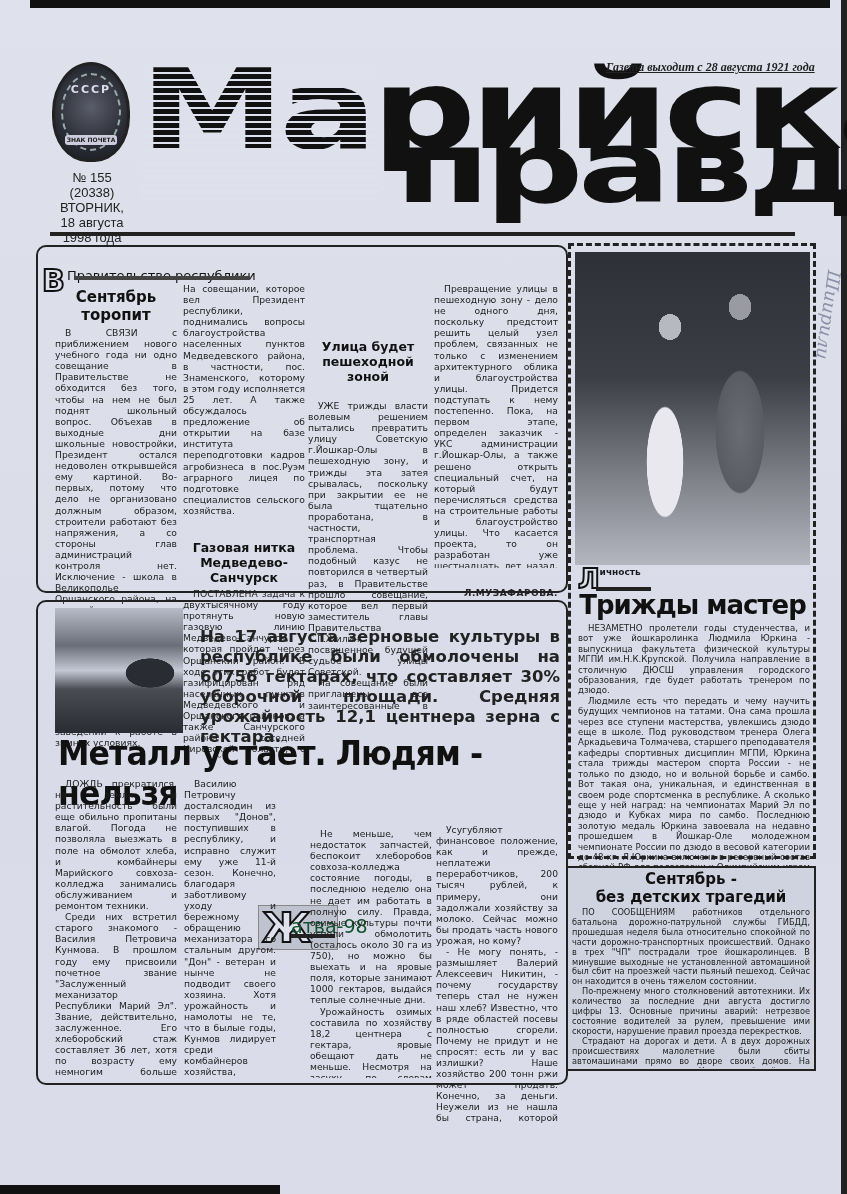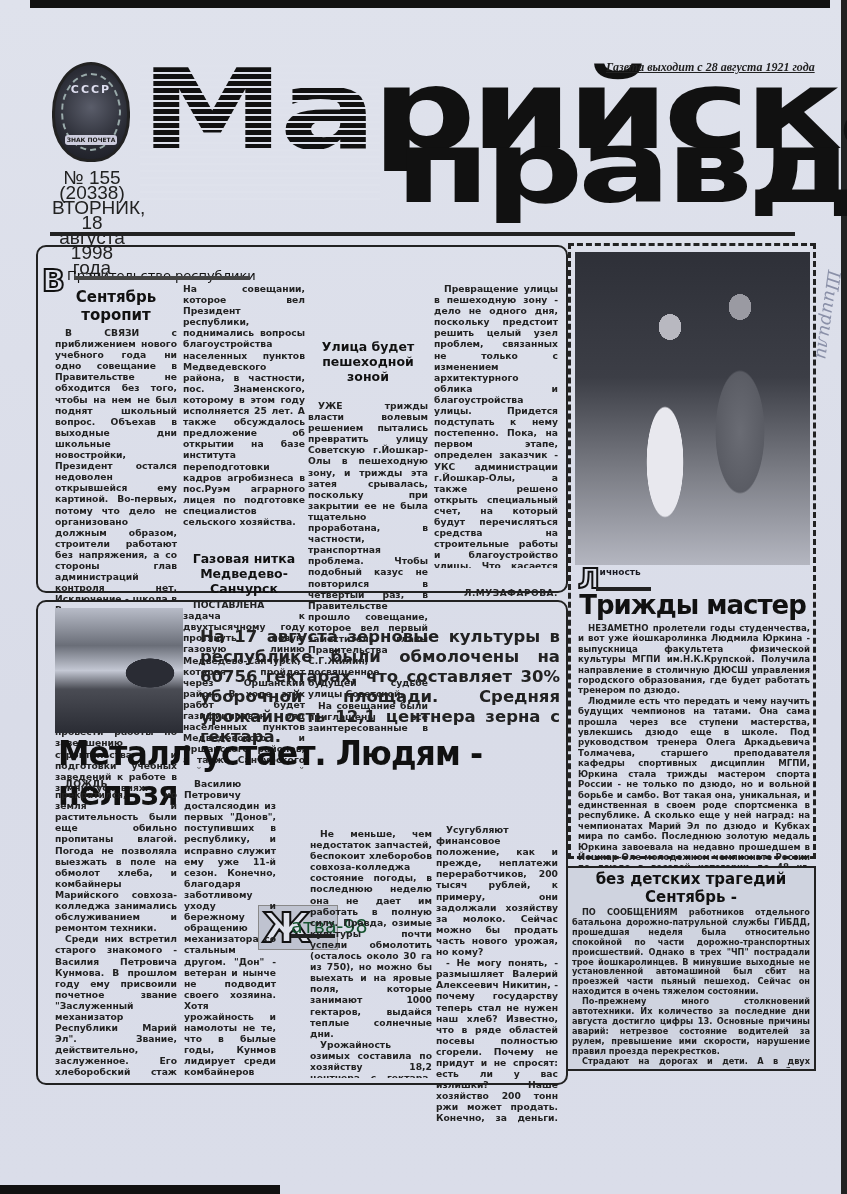--- a/index.html
+++ b/index.html
@@ -24,21 +24,21 @@
     border-radius: 50% 50% 45% 45%;
     background: radial-gradient(circle at 50% 45%, #5a5d6a 0%, #2a2c35 60%, #1a1b22 100%);
     border: 3px solid #222;
   }
   .emblem .ring { position:absolute; left:6px; top:8px; width:60px; height:78px; border:2px dashed #9aa; border-radius:50%; }
   .emblem .ussr { position:absolute; top:18px; width:100%; text-align:center; color:#dde; font-size:11px; font-weight:bold; letter-spacing:2px; }
   .emblem .ribbon { position:absolute; bottom:14px; left:10px; right:10px; height:10px; background:#ccd; border-radius:3px; font-size:6px; text-align:center; line-height:10px; color:#222; font-weight:bold;}
 
   .issue-info {
     position: absolute; left: 52px; top: 170px; width: 80px;
-    text-align: center; font-size: 19px; line-height: 15px; color: #222;
+    text-align: center; font-size: 13px; line-height: 15px; color: #222;
     font-family: "Liberation Sans", sans-serif;
   }
   .title-line1, .title-line2 {
     position: absolute; font-family: "DejaVu Sans", sans-serif; font-weight: 900;
     color: #111; letter-spacing: -4px; line-height: 1;
   }
   .title-line1 { left: 140px; top: 55px; font-size: 110px; transform: scaleX(1.32); transform-origin: left top; }
   .title-line2 { left: 395px; top: 118px; font-size: 100px; transform: scaleX(1.38); transform-origin: left top; }
   .stripes {
     position: absolute; left: 140px; top: 60px; width: 240px; height: 140px;
@@ -53,21 +53,21 @@
     position: absolute; left: 300px; top: 198px; width: 158px; text-align: right;
     font-size: 9px; line-height: 11px; color: #222;
   }
   .mast-rule { position: absolute; left: 50px; top: 232px; width: 745px; height: 4px; background: #222; }
 
   
   .box { position: absolute; border: 2px solid #222; }
   .rounded { border-radius: 10px; }
   .dashed { border: 3px dashed #222; }
   .col { position: absolute; font-size: 9.2px; line-height: 11.1px; text-align: justify; color: #222; hyphens: auto; font-family: "DejaVu Sans", sans-serif; }
-  .col p { text-indent: 10px; font-weight: bold; }
+  .col p { text-indent: 10px; }
   .headline {
     font-family: "DejaVu Sans", sans-serif; font-weight: 900; text-align: center;
     color: #111; line-height: 1.2;
   }
   .sig { text-align: right; font-weight: bold; font-size: 9px; margin-top: 20px; letter-spacing: 0.5px; }
 
   
   .rubric { position: absolute; left: 42px; top: 252px; display: flex; align-items: flex-end; }
   .rubric .cap {
     font-size: 30px; font-weight: 900; color: #dfe2ec; -webkit-text-stroke: 2px #111;
@@ -222,22 +222,22 @@
     <p>Урожайность озимых составила по хозяйству 18,2 центнера с гектара, яровые обещают дать не меньше. Несмотря на засуху, по словам директора Марийского совхоза-колледжа В.А.Никитина, хозяйство сможет существовать и дальше. Но о полноценной жизни его работников говорить сложно. За 2,5 месяца им не выплачена зарплата. А приближается 1 сентября, начало учебного года, надо купить школьникам обновку, учебные принадлежности.</p>
   </div>
   <div class="col" style="left:436px; top:778px; width:122px; height:300px; overflow:hidden;margin-top:46px;">
     <p>Усугубляют финансовое положение, как и прежде, неплатежи переработчиков, 200 тысяч рублей, к примеру, они задолжали хозяйству за молоко. Сейчас можно бы продать часть нового урожая, но кому?</p>
     <p>- Не могу понять, - размышляет Валерий Алексеевич Никитин, - почему государству теперь стал не нужен наш хлеб? Известно, что в ряде областей посевы полностью сгорели. Почему не придут и не спросят: есть ли у вас излишки? Наше хозяйство 200 тонн ржи может продать. Конечно, за деньги. Неужели из не нашла бы страна, которой нужен хлеб?</p>
 
   </div>
 
   <div class="box safety-box" style="left:566px; top:866px; width:250px; height:205px;"></div>
   <div class="headline" style="position:absolute; left:570px; top:870px; width:242px; font-size:15px; line-height:18px;">
+    <div>Сентябрь -</div>
     <div>без детских трагедий</div>
-    <div>Сентябрь -</div>
   </div>
   <div class="col" style="left:572px; top:908px; width:238px; height:160px; overflow:hidden; font-size:8.2px; line-height:9.9px;">
     <p>ПО СООБЩЕНИЯМ работников отдельного батальона дорожно-патрульной службы ГИБДД, прошедшая неделя была относительно спокойной по части дорожно-транспортных происшествий. Однако в трех "ЧП" пострадали трое йошкаролинцев. В минувшие выходные не установленной автомашиной был сбит на проезжей части пьяный пешеход. Сейчас он находится в очень тяжелом состоянии.</p>
     <p>По-прежнему много столкновений автотехники. Их количество за последние дни августа достигло цифры 13. Основные причины аварий: нетрезвое состояние водителей за рулем, превышение ими скорости, нарушение правил проезда перекрестков.</p>
     <p>Страдают на дорогах и дети. А в двух дорожных происшествиях малолетние были сбиты автомашинами прямо во дворе своих домов. На годовалую девочку с улицы Красноармейской наехал "уазик", неожиданно появившийся из-за поворота. На улице Мира трагедия произошла с шестилетним мальчиком.</p>
 
   </div>
 
   <div class="handwriting">Шиирили</div>
 </div>

